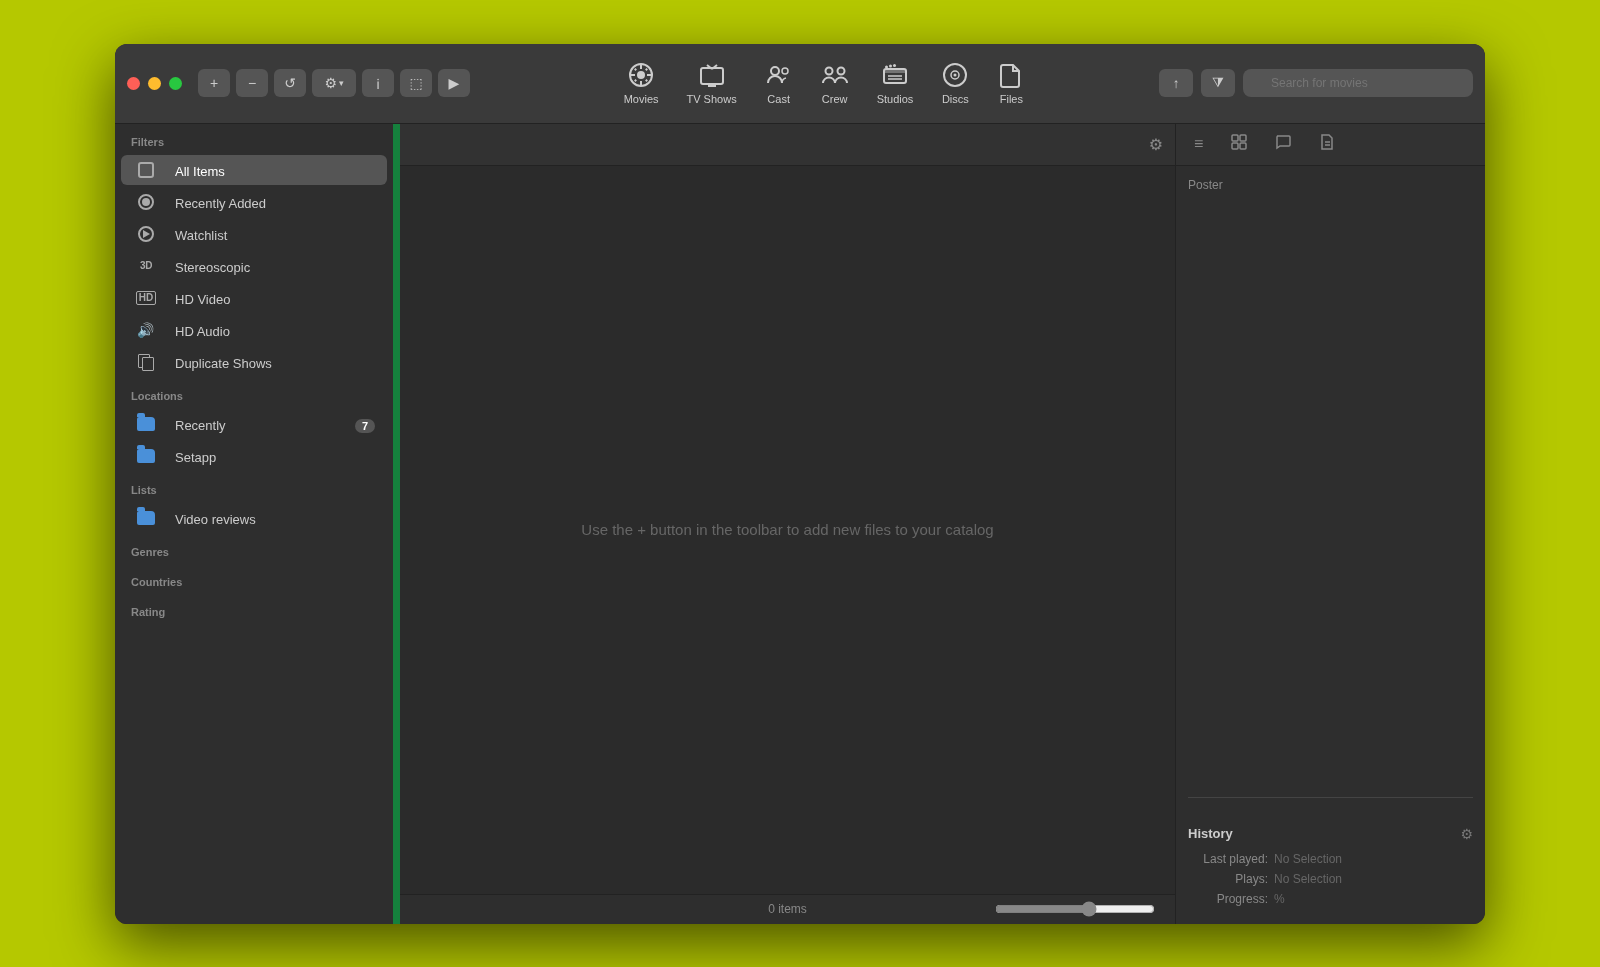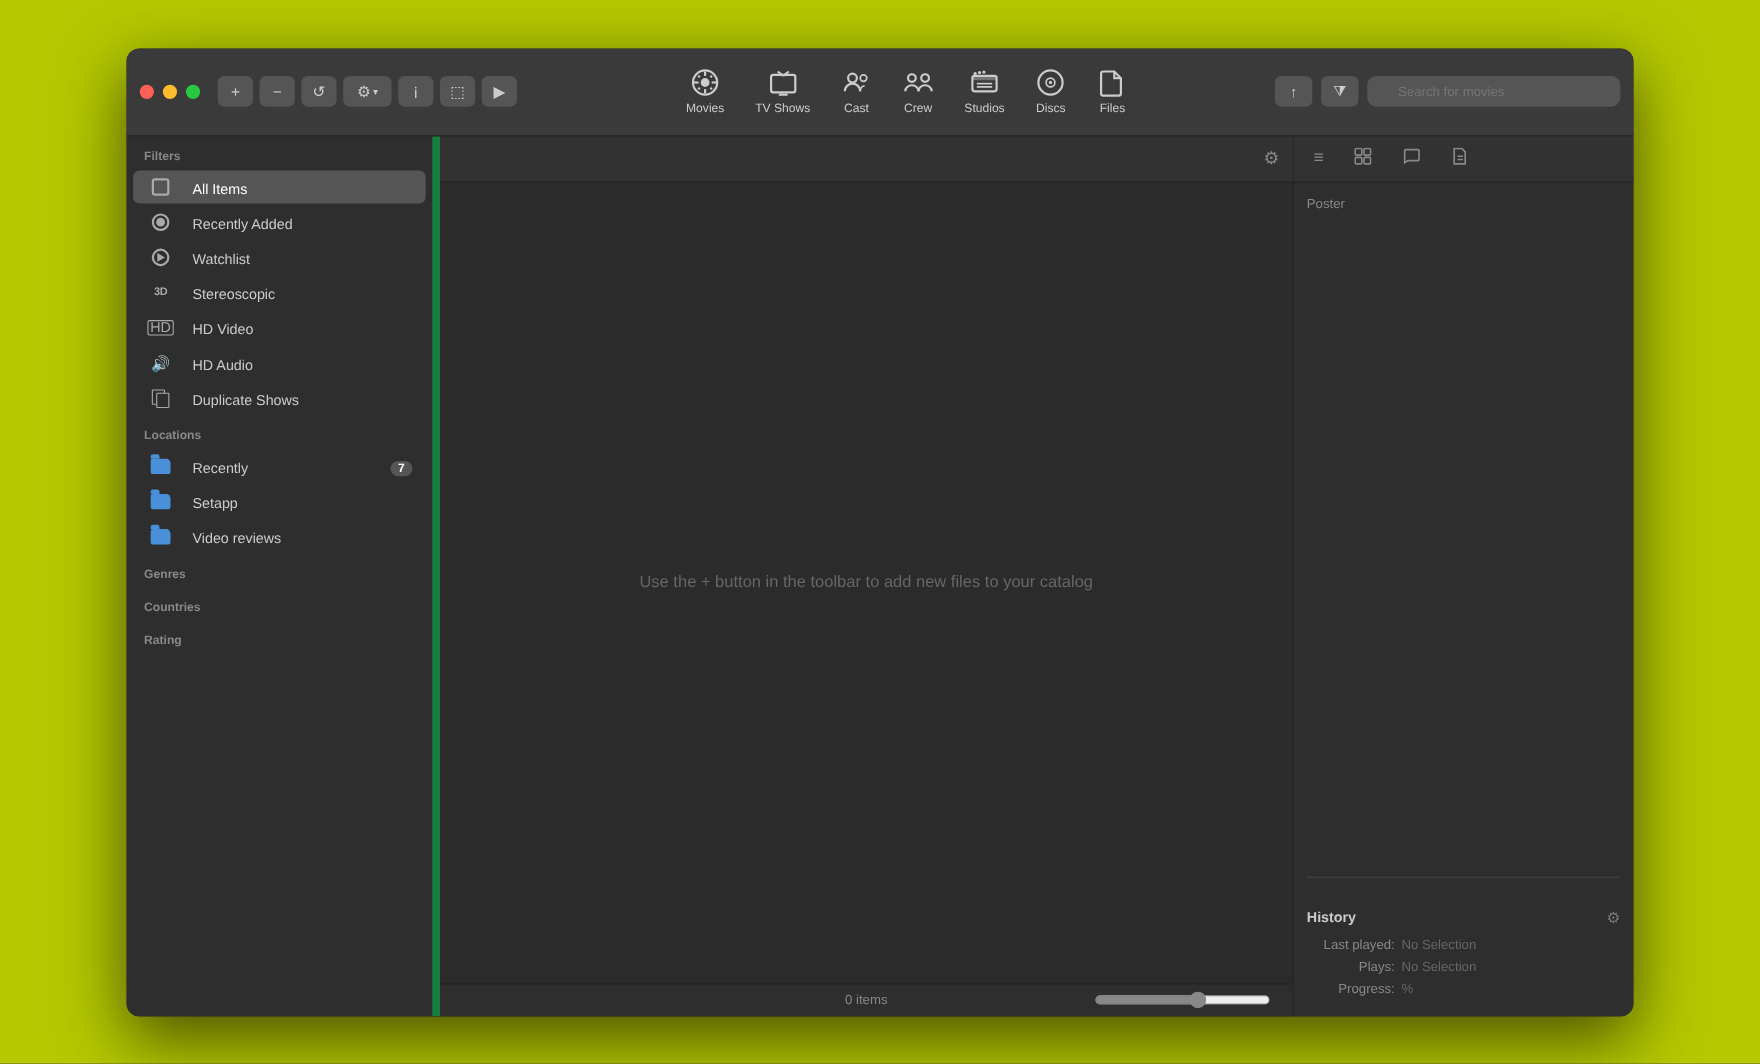--- a/index.html
+++ b/index.html
@@ -381,22 +381,22 @@
     }
     
     .text-3d {
       font-size: 10px;
       font-weight: 700;
       color: #aaa;
       letter-spacing: -0.5px;
     }
     
     .hd-badge {
-      font-size: 13px;
-      font-weight: 400;
+      font-size: 10px;
+      font-weight: 700;
       color: #aaa;
       border: 1.5px solid #aaa;
       border-radius: 2px;
       padding: 0 2px;
       line-height: 12px;
     }
     
     .speaker-icon {
       font-size: 14px;
       color: #aaa;
@@ -609,20 +609,21 @@
         <span>Recently</span>
         <span class="badge">7</span>
       </div>
       <div class="sidebar-item">
         <div class="item-icon">
           <div class="folder-icon"></div>
         </div>
         <span>Setapp</span>
       </div>
 
+      <div class="sidebar-section-header collapsible">Lists</div>
       <div class="sidebar-item">
         <div class="item-icon">
           <div class="folder-icon"></div>
         </div>
         <span>Video reviews</span>
       </div>
 
       <div class="sidebar-section-header collapsible">Genres</div>
 
       <div class="sidebar-section-header collapsible">Countries</div>

